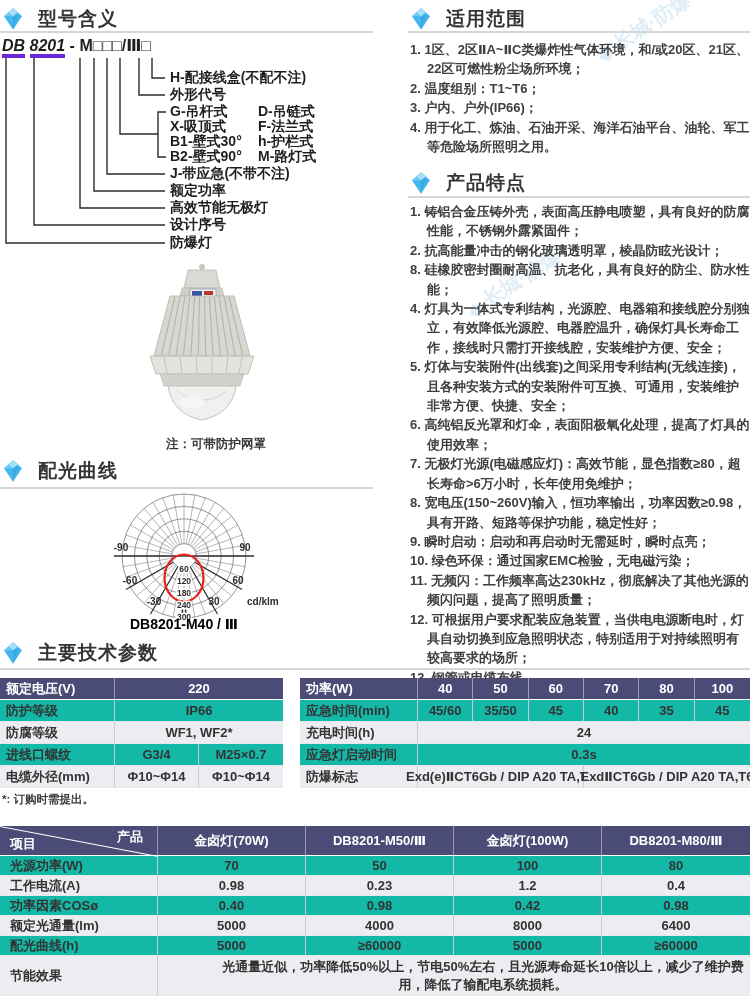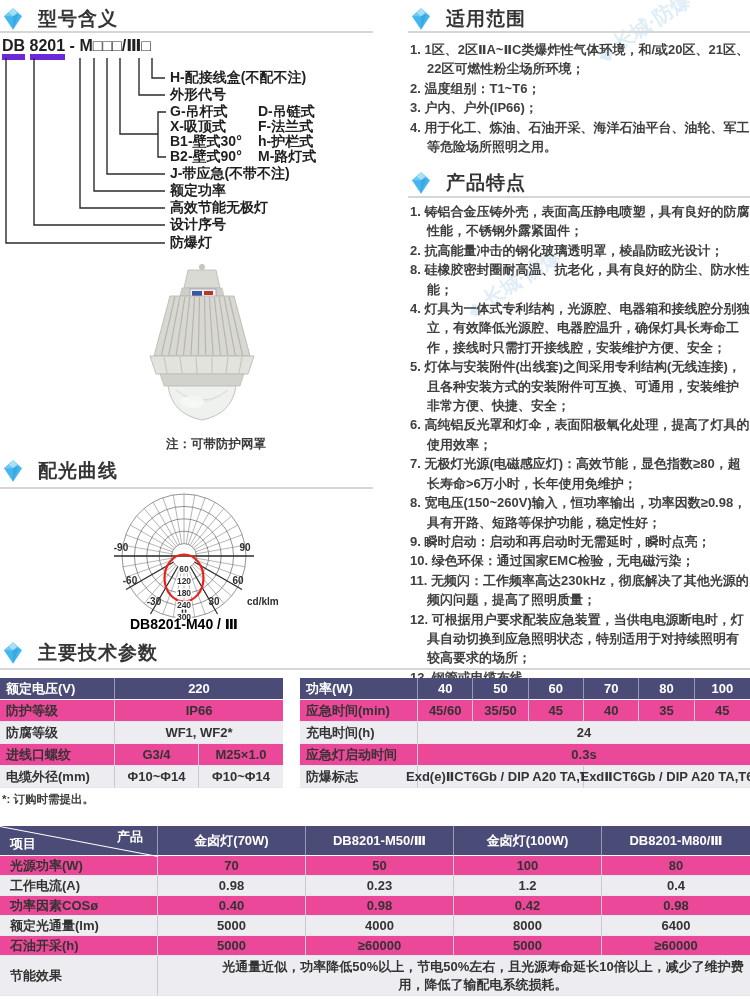--- a/index.html
+++ b/index.html
@@ -5,30 +5,30 @@
   html,body{margin:0;padding:0;background:#fff;}
   body{font-family:"Liberation Sans","DejaVu Sans",sans-serif;}
   #page{position:relative;width:750px;height:999px;background:#fff;overflow:hidden;color:#3c3c3c;}
   .abs{position:absolute;}
   .sec{position:absolute;display:flex;align-items:center;gap:16px;font-size:19px;font-weight:bold;color:#353535;letter-spacing:1px;white-space:nowrap;}
   .gem{flex:0 0 auto;}
   .rule{position:absolute;height:2px;background:#d6d6d6;}
   .list{position:absolute;font-size:13px;font-weight:bold;color:#3f3f3f;line-height:19.4px;}
   .li{padding-left:17px;text-indent:-17px;}
   .code{position:absolute;left:2px;top:36px;font-size:16px;font-weight:bold;color:#1f1f1f;white-space:nowrap;}
-  .code .u{border-bottom:6px solid #6d28d9;}
+  .code .u{border-bottom:4px solid #6d28d9;font-style:italic;}
   .tlabel{position:absolute;font-size:14px;font-weight:bold;color:#1f1f1f;white-space:nowrap;}
   .note{position:absolute;font-size:12.5px;font-weight:bold;color:#3a3a3a;white-space:nowrap;}
   .caption{position:absolute;font-size:14px;font-weight:bold;color:#000000;text-align:center;}
   .grid{position:absolute;display:grid;font-size:13px;font-weight:bold;color:#333;}
   .cell{display:flex;align-items:center;justify-content:center;border-right:1px solid #c9c9d4;border-bottom:1px solid #e6e6ec;white-space:nowrap;}
   .cell.l{justify-content:flex-start;padding-left:6px;}
   .cell.nr{border-right:none;}
   .hd{background:#4b4b78;color:#fff;border-right:1px solid #9a9ab8;border-bottom:1px solid #fff;}
-  .w{background:#ec4899;}
+  .w{background:#14b8a6;}
   .g{background:#ededf1;}
   .diag{position:relative;padding:0;}
   .dline{position:absolute;left:0;top:0;width:161px;height:1px;background:#fff;transform-origin:0 0;transform:rotate(10.75deg);}
   .diag .tr{position:absolute;top:2px;right:14px;}
   .diag .bl{position:absolute;bottom:2px;left:10px;}
   .energy{justify-content:flex-start;padding-left:58px;white-space:normal;line-height:18px;text-align:center;}
   .wm{position:absolute;color:#b9d8ef;opacity:.45;font-weight:bold;font-size:20px;white-space:nowrap;display:flex;align-items:center;gap:5px;}
   .polar-txt{font-size:10px;font-weight:bold;fill:#2e2e2e;}
   .ring-txt{font-size:8.5px;font-weight:bold;fill:#2e2e2e;stroke:#fff;stroke-width:3px;paint-order:stroke;}
 </style>
@@ -281,21 +281,21 @@
 
   <div class="grid" style="left:0;top:678px;width:283px;grid-template-columns:115px 84px 84px;grid-auto-rows:22px;">
     <div class="cell l hd">额定电压(V)</div>
     <div class="cell hd nr" style="grid-column:span 2;">220</div>
     <div class="cell l w">防护等级</div>
     <div class="cell w nr" style="grid-column:span 2;">IP66</div>
     <div class="cell l g">防腐等级</div>
     <div class="cell g nr" style="grid-column:span 2;">WF1, WF2*</div>
     <div class="cell l w">进线口螺纹</div>
     <div class="cell w">G3/4</div>
-    <div class="cell w nr">M25×1.0</div>
+    <div class="cell w nr">M25×0.7</div>
     <div class="cell l g">电缆外径(mm)</div>
     <div class="cell g">Φ10~Φ14</div>
     <div class="cell g nr">Φ10~Φ14</div>
   </div>
   <div class="note" style="left:2px;top:792px;font-size:11.5px;">*: 订购时需提出。</div>
 
   <div class="grid" style="left:300px;top:678px;width:450px;grid-template-columns:118px repeat(6,1fr);grid-auto-rows:22px;">
     <div class="cell l hd">功率(W)</div>
     <div class="cell hd">40</div>
     <div class="cell hd">50</div>
@@ -347,21 +347,21 @@
     <div class="cell w">0.98</div>
     <div class="cell w">0.42</div>
     <div class="cell w nr">0.98</div>
 
     <div class="cell l g" style="padding-left:10px;">额定光通量(lm)</div>
     <div class="cell g">5000</div>
     <div class="cell g">4000</div>
     <div class="cell g">8000</div>
     <div class="cell g nr">6400</div>
 
-    <div class="cell l w" style="padding-left:10px;">石油开采(h)</div>
+    <div class="cell l w" style="padding-left:10px;">配光曲线(h)</div>
     <div class="cell w">5000</div>
     <div class="cell w">≥60000</div>
     <div class="cell w">5000</div>
     <div class="cell w nr">≥60000</div>
 
     <div class="cell l g" style="padding-left:10px;">节能效果</div>
     <div class="cell g nr energy" style="grid-column:span 4;">光通量近似，功率降低50%以上，节电50%左右，且光源寿命延长10倍以上，减少了维护费用，降低了输配电系统损耗。</div>
   </div>
 
 </div>

